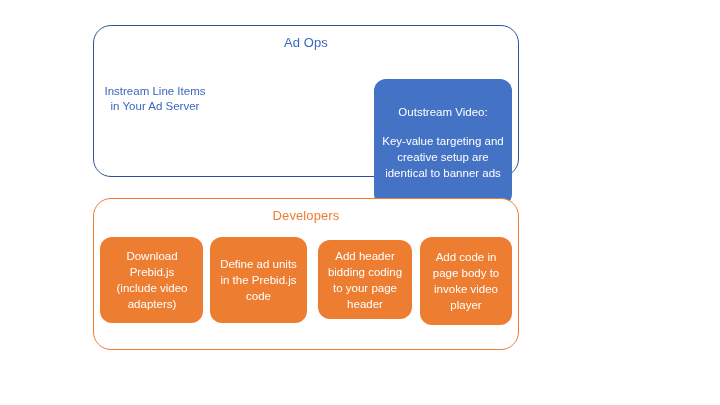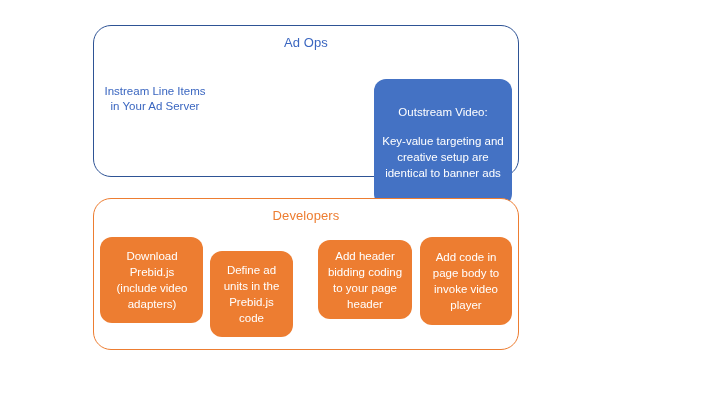--- a/index.html
+++ b/index.html
@@ -100,21 +100,21 @@
   .node .node-text { display: block; width: 100%; }
   .node .spacer { display: block; height: 13px; }
 
   
   .n-configure  { left: 100px; top: 66px;  width: 110px; height: 66px; }
   .n-instream   { left: 216px; top: 62px;  width: 144px; height: 95px; }
   .n-outstream  { left: 374px; top: 43px;  width: 138px; height: 127px; margin-top: 36px; }
 
   
   .n-download   { left: 100px; top: 237px; width: 103px; height: 86px; padding-left: 8px; }
-  .n-define     { left: 210px; top: 251px; width: 83px;  height: 86px; padding-left: 7px; }
+  .n-define     { left: 210px; top: 237px; width: 97px;  height: 86px; padding-left: 7px; }
   .n-headercode { left: 318px; top: 240px; width: 94px;  height: 79px; }
   .n-pagebody   { left: 420px; top: 237px; width: 92px;  height: 88px; }
 </style>
 </head>
 <body>
 
 <div class="canvas">
 
   <div class="group group-adops">
     <div class="group-title">Ad Ops</div>

